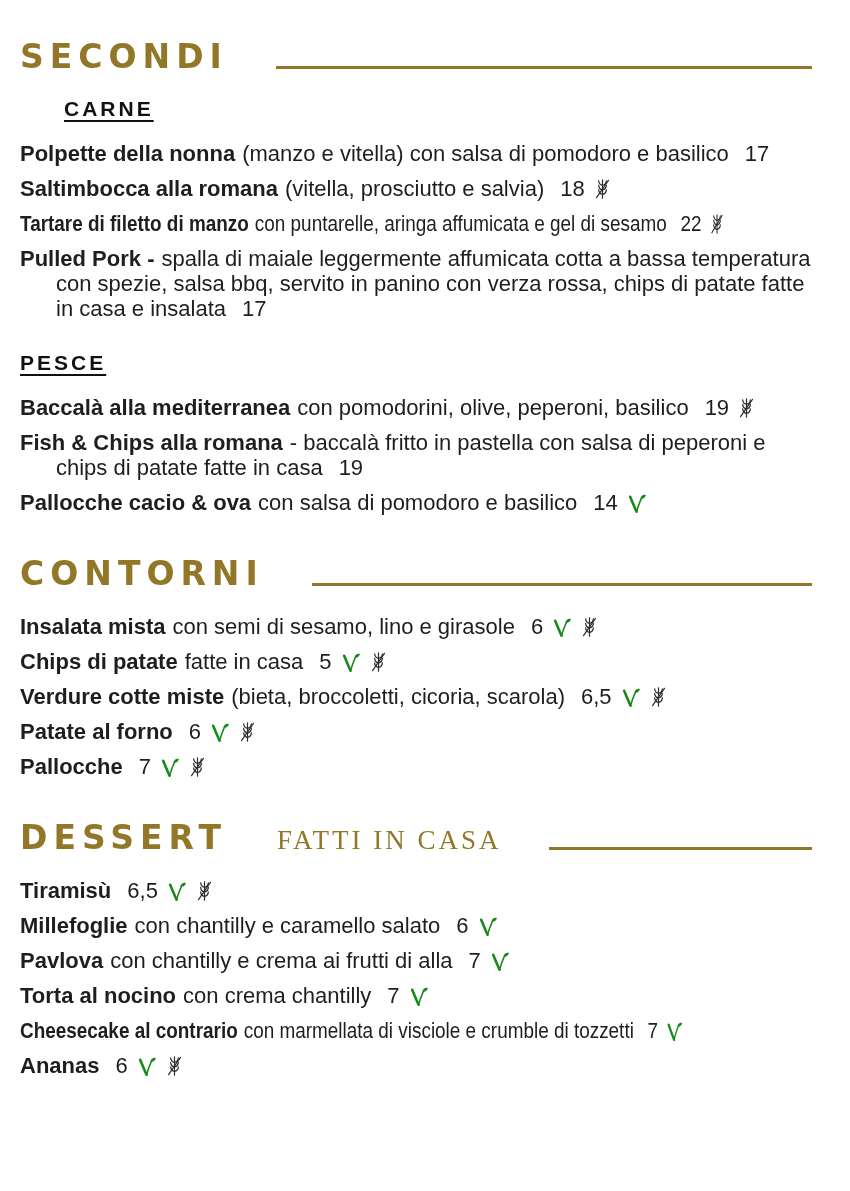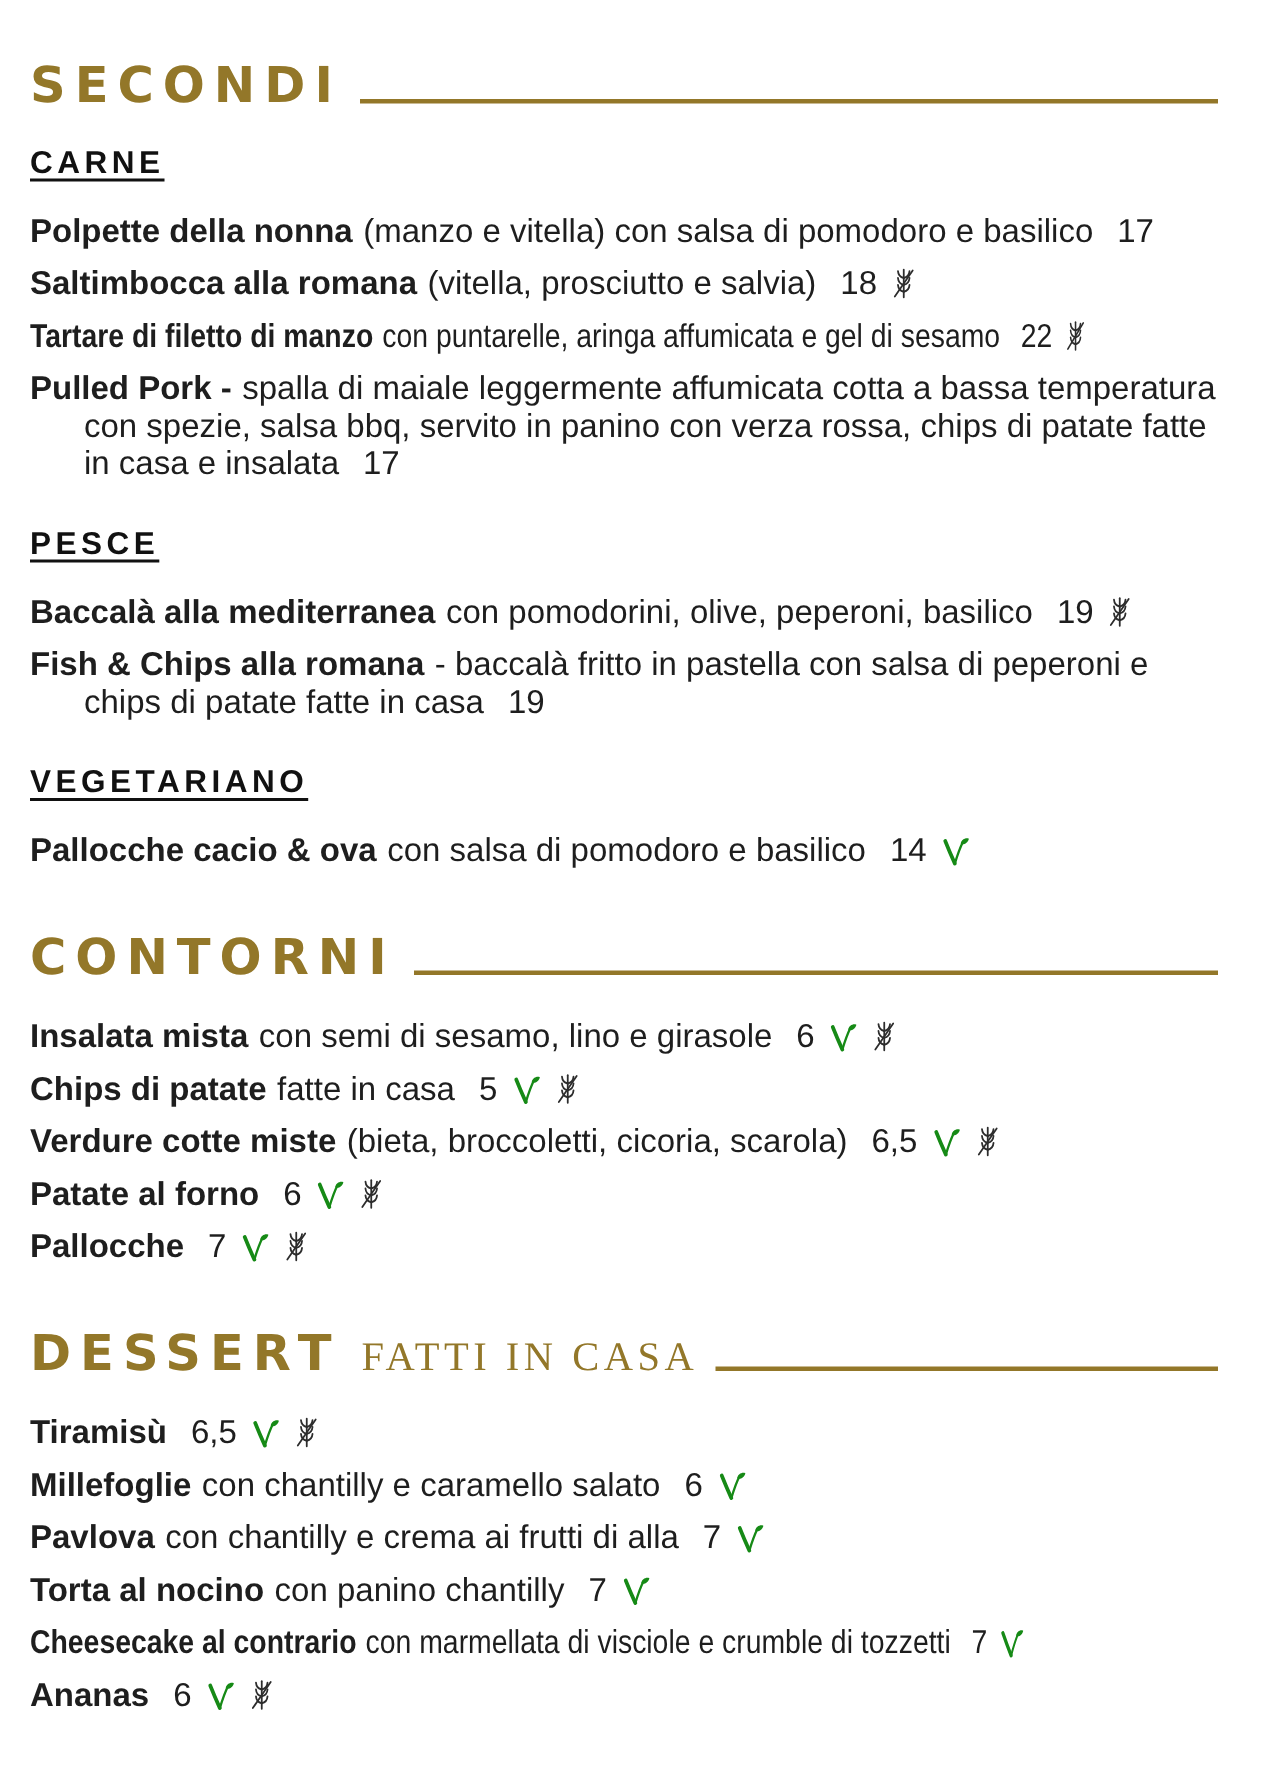--- a/index.html
+++ b/index.html
@@ -23,20 +23,21 @@
     min-height:1191px;
     padding:40px 38px 12px 20px;
   }
 
   
   .section-title{
     display:flex;
     align-items:baseline;
     margin:0 0 24px 0;
     white-space:nowrap;
+    gap:36px;
   }
   .deco{
     font-family:"DejaVu Sans",sans-serif;
     font-weight:800;
     font-size:33px;
     letter-spacing:6px;
     color:var(--gold);
     line-height:1;
   }
   .section-subtitle{
@@ -62,21 +63,21 @@
   .subsection-title{
     font-size:21px;
     font-weight:700;
     letter-spacing:3px;
     color:#111;
     text-decoration:underline;
     text-decoration-thickness:2px;
     text-underline-offset:4px;
     margin:30px 0 20px 0;
   }
-  .subsection:first-child .subsection-title{margin-top:0;}
+  .subsection:first-child .subsection-title{margin-top:0;margin-left:44px;}
 
   
   .item{
     font-size:22px;
     line-height:25px;
     margin:0 0 10px 0;
     padding-left:36px;
     text-indent:-36px;
   }
   .item.condensed{
@@ -148,21 +149,20 @@
                       <path d="M9 13 C11.5 12.5 13 10.5 13.2 8"></path>
       <path d="M9 18 C6.5 17.5 5 15.5 4.8 13"></path>
                       <path d="M9 18 C11.5 17.5 13 15.5 13.2 13"></path>
       <path d="M2.5 21.5 L15.5 2.5"></path>
     </g>
   </svg></span></p>
               <p class="item"><span class="iname">Fish &amp; Chips alla romana</span><span class="idesc">- baccalà fritto in pastella con salsa di peperoni e chips di patate fatte in casa</span><span class="iprice">19</span><span class="icons"></span></p>
             </div>
   </div>
           <div class="subsection">
-    <h2 class="subsection-title">VEGETARIANO</h2>
     <div class="items">
               <p class="item"><span class="iname">Pallocche cacio &amp; ova</span><span class="idesc">con salsa di pomodoro e basilico</span><span class="iprice">14</span><span class="icons"><svg width="20" height="20" viewBox="0 0 22 22" aria-hidden="true">
     <path d="M3.5 3 C5.5 8 8.5 15 10.5 19.5" fill="none" stroke="#168a16" stroke-width="2.8" stroke-linecap="round"></path>
     <path d="M10.5 19.5 C12.5 13 14.5 7.5 16.5 3.5" fill="none" stroke="#168a16" stroke-width="1.7" stroke-linecap="round"></path>
     <path d="M14.8 5 C15.2 1.8 18.5 0.2 20.8 1.2 C20.2 4.4 17 5.9 14.8 5 Z" fill="#168a16" stroke="none"></path>
   </svg></span></p>
             </div>
   </div>
         </div>
   </section>
@@ -289,21 +289,21 @@
               <p class="item"><span class="iname">Millefoglie</span><span class="idesc">con chantilly e caramello salato</span><span class="iprice">6</span><span class="icons"><svg width="20" height="20" viewBox="0 0 22 22" aria-hidden="true">
     <path d="M3.5 3 C5.5 8 8.5 15 10.5 19.5" fill="none" stroke="#168a16" stroke-width="2.8" stroke-linecap="round"></path>
     <path d="M10.5 19.5 C12.5 13 14.5 7.5 16.5 3.5" fill="none" stroke="#168a16" stroke-width="1.7" stroke-linecap="round"></path>
     <path d="M14.8 5 C15.2 1.8 18.5 0.2 20.8 1.2 C20.2 4.4 17 5.9 14.8 5 Z" fill="#168a16" stroke="none"></path>
   </svg></span></p>
               <p class="item"><span class="iname">Pavlova</span><span class="idesc">con chantilly e crema ai frutti di alla</span><span class="iprice">7</span><span class="icons"><svg width="20" height="20" viewBox="0 0 22 22" aria-hidden="true">
     <path d="M3.5 3 C5.5 8 8.5 15 10.5 19.5" fill="none" stroke="#168a16" stroke-width="2.8" stroke-linecap="round"></path>
     <path d="M10.5 19.5 C12.5 13 14.5 7.5 16.5 3.5" fill="none" stroke="#168a16" stroke-width="1.7" stroke-linecap="round"></path>
     <path d="M14.8 5 C15.2 1.8 18.5 0.2 20.8 1.2 C20.2 4.4 17 5.9 14.8 5 Z" fill="#168a16" stroke="none"></path>
   </svg></span></p>
-              <p class="item"><span class="iname">Torta al nocino</span><span class="idesc">con panino chantilly</span><span class="iprice">7</span><span class="icons"><svg width="20" height="20" viewBox="0 0 22 22" aria-hidden="true">
+              <p class="item"><span class="iname">Torta al nocino</span><span class="idesc">con crema chantilly</span><span class="iprice">7</span><span class="icons"><svg width="20" height="20" viewBox="0 0 22 22" aria-hidden="true">
     <path d="M3.5 3 C5.5 8 8.5 15 10.5 19.5" fill="none" stroke="#168a16" stroke-width="2.8" stroke-linecap="round"></path>
     <path d="M10.5 19.5 C12.5 13 14.5 7.5 16.5 3.5" fill="none" stroke="#168a16" stroke-width="1.7" stroke-linecap="round"></path>
     <path d="M14.8 5 C15.2 1.8 18.5 0.2 20.8 1.2 C20.2 4.4 17 5.9 14.8 5 Z" fill="#168a16" stroke="none"></path>
   </svg></span></p>
               <p class="item condensed"><span class="iname">Cheesecake al contrario</span><span class="idesc">con marmellata di visciole e crumble di tozzetti</span><span class="iprice">7</span><span class="icons"><svg width="20" height="20" viewBox="0 0 22 22" aria-hidden="true">
     <path d="M3.5 3 C5.5 8 8.5 15 10.5 19.5" fill="none" stroke="#168a16" stroke-width="2.8" stroke-linecap="round"></path>
     <path d="M10.5 19.5 C12.5 13 14.5 7.5 16.5 3.5" fill="none" stroke="#168a16" stroke-width="1.7" stroke-linecap="round"></path>
     <path d="M14.8 5 C15.2 1.8 18.5 0.2 20.8 1.2 C20.2 4.4 17 5.9 14.8 5 Z" fill="#168a16" stroke="none"></path>
   </svg></span></p>
               <p class="item"><span class="iname">Ananas</span><span class="iprice">6</span><span class="icons"><svg width="20" height="20" viewBox="0 0 22 22" aria-hidden="true">

